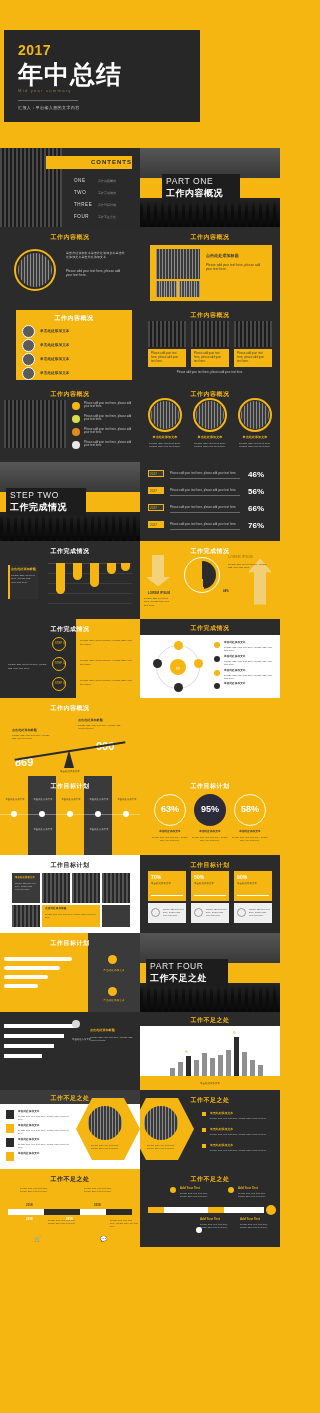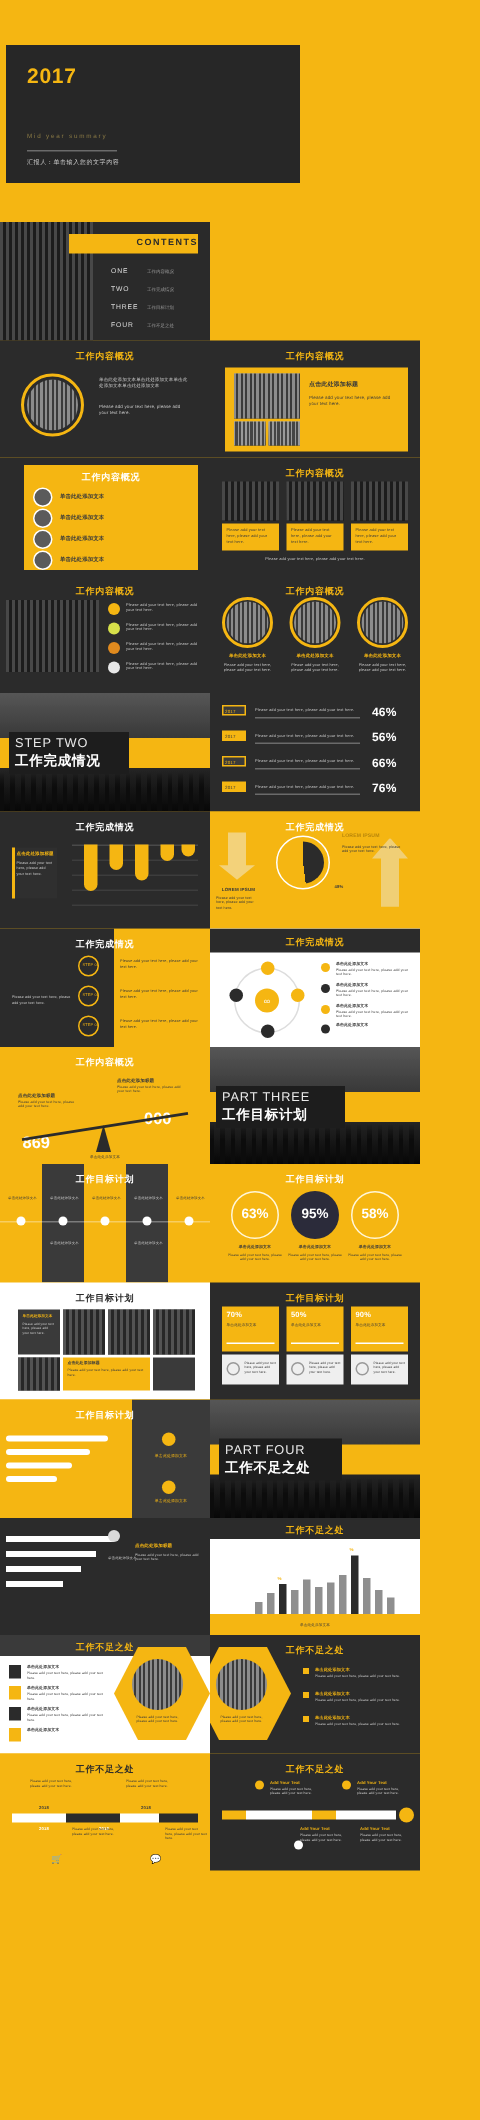--- a/index.html
+++ b/index.html
@@ -81,20 +81,21 @@
   .ty .l2{ position:absolute; left:14px; top:37px; font-size:14px; color:#efefef; letter-spacing:1.5px; }
   .ty .ln{ position:absolute; left:14px; top:58px; width:160px; height:1px; background:#cfcfcf; }
 </style>
 </head>
 <body>
 
 <div class="page">
 
   <div class="cover">
     <div class="yr">2017</div>
+    <div class="h1">年中总结</div>
     <div class="sub">Mid year summary</div>
     <div class="ln"></div>
     <div class="foot">汇报人：单击输入您的文字内容</div>
   </div>
 
   <div class="grid">
 
     <div class="row">
       <div class="slide dk cts">
         <div class="panel"></div>
@@ -104,20 +105,28 @@
         <div class="it" style="left:74px;top:30px">ONE</div>
         <div class="id" style="left:98px;top:31px">工作内容概况</div>
         <div class="it" style="left:74px;top:42px">TWO</div>
         <div class="id" style="left:98px;top:43px">工作完成情况</div>
         <div class="it" style="left:74px;top:54px">THREE</div>
         <div class="id" style="left:98px;top:55px">工作目标计划</div>
         <div class="it" style="left:74px;top:66px">FOUR</div>
         <div class="id" style="left:98px;top:67px">工作不足之处</div>
       </div>
 
+      <div class="slide bk part">
+        <div class="sky"></div>
+        <div class="skyline"></div>
+        <div class="band"></div>
+        <div class="blk"></div>
+        <div class="en">PART ONE</div>
+        <div class="cn">工作内容概况</div>
+      </div>
     </div>
 
     <div class="row">
       <div class="slide dk">
         <div class="ttl t-ye">工作内容概况</div>
         <div class="ring" style="left:14px;top:22px;width:42px;height:42px;border-width:2.5px"></div>
         <div class="photo" style="left:18px;top:26px;width:34px;height:34px;border-radius:50%"></div>
         <div class="lbl" style="left:66px;top:24px;width:60px">单击此处添加文本单击此处添加文本单击此处添加文本单击此处添加文本</div>
         <div class="lbl" style="left:66px;top:42px;width:60px">Please add your text here, please add your text here.</div>
       </div>
@@ -309,28 +318,20 @@
         <div class="lbl d" style="left:12px;top:36px;width:40px;font-size:2.3px">Please add your text here, please add your text here.</div>
         <div class="lbl d" style="left:78px;top:20px;font-size:3px;font-weight:bold">点击此处添加标题</div>
         <div class="lbl d" style="left:78px;top:26px;width:44px;font-size:2.3px">Please add your text here, please add your text here.</div>
         <div style="position:absolute;left:15px;top:58px;font-size:11px;font-weight:bold;color:#fff">869</div>
         <div style="position:absolute;left:96px;top:42px;font-size:11px;font-weight:bold;color:#fff">000</div>
         <div style="position:absolute;left:14px;top:52px;width:112px;height:2px;background:#2b2b2b;transform:rotate(-9deg)"></div>
         <div style="position:absolute;left:64px;top:52px;width:0;height:0;border-left:5px solid transparent;border-right:5px solid transparent;border-bottom:18px solid #2b2b2b"></div>
         <div class="lbl d" style="left:40px;top:72px;width:60px;text-align:center;font-size:2.4px">单击此处添加文本</div>
       </div>
 
-      <div class="slide bk part">
-        <div class="sky"></div>
-        <div class="skyline"></div>
-        <div class="band"></div>
-        <div class="blk" style="left:4px;width:86px"></div>
-        <div class="en" style="left:8px">PART THREE</div>
-        <div class="cn" style="left:8px">工作目标计划</div>
-      </div>
     </div>
 
     <div class="row">
       <div class="slide ye">
         <div class="chip" style="left:28px;top:0;width:28px;height:78.5px;background:#3a3a3a"></div>
         <div class="chip" style="left:84px;top:0;width:28px;height:78.5px;background:#3a3a3a"></div>
         <div class="ttl t-wh">工作目标计划</div>
         <div class="hr" style="left:0;top:38px;width:140px;background:#ffffff55"></div>
         <div class="dot" style="left:11px;top:35px;width:6px;height:6px;background:#fff"></div>
         <div class="dot" style="left:39px;top:35px;width:6px;height:6px;background:#fff"></div>

